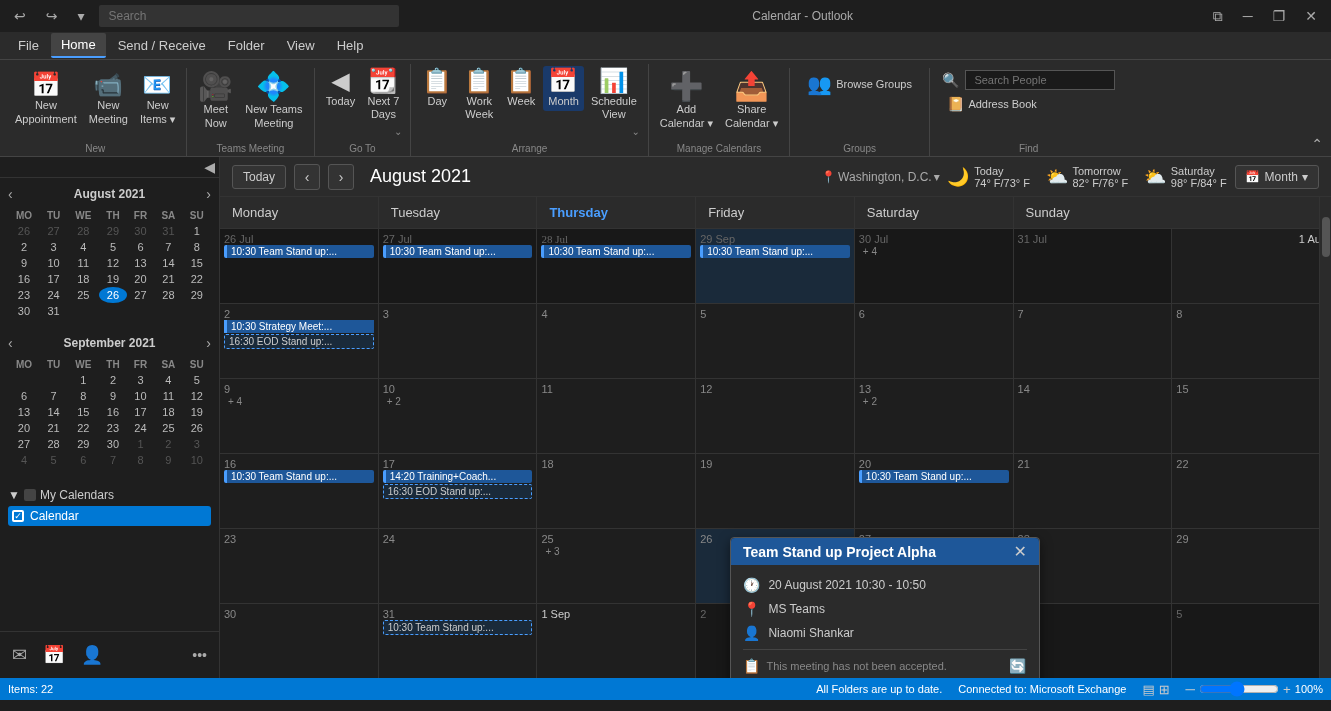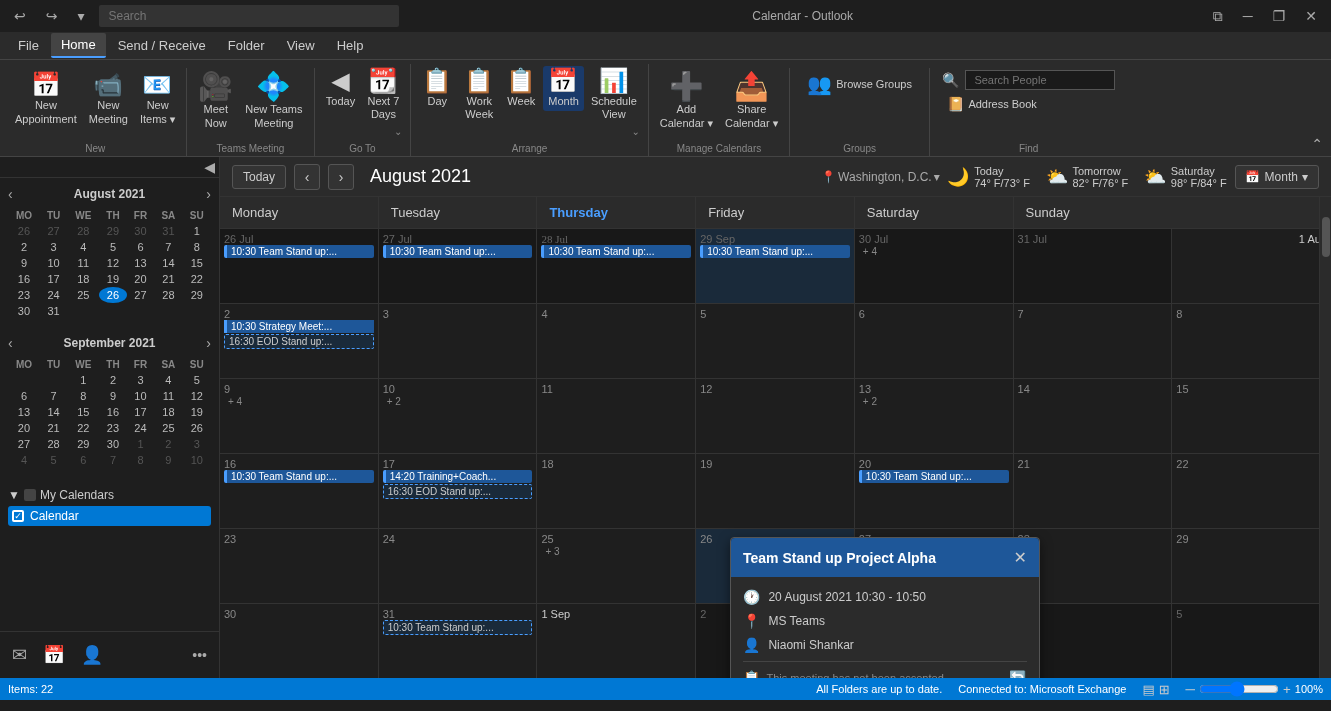--- a/index.html
+++ b/index.html
@@ -596,21 +596,21 @@
             </div>
         </div>
       </div>
     </div>
 
     <div style="position:absolute;right:0;top:40px;bottom:0;width:12px;background:#2b2b2b;border-left:1px solid #333;display:flex;flex-direction:column;align-items:center;">
       <div style="width:8px;height:40px;background:#555;border-radius:4px;margin-top:20px;"></div>
     </div>
 
     <div style="position:absolute;background:#2b2b2b;border:1px solid #555;border-radius:4px;width:310px;z-index:100;box-shadow:0 4px 12px rgba(0,0,0,0.5);top:380px;left:510px;">
-      <div style="background:#1e5799;padding:10px 12px;border-radius:4px 4px 0 0;display:flex;justify-content:space-between;align-items:center;">
+      <div style="background:#1e5799;padding:4px 12px;border-radius:4px 4px 0 0;display:flex;justify-content:space-between;align-items:center;">
         <span style="font-size:14px;font-weight:bold;color:#fff;">Team Stand up Project Alpha</span>
         <button style="background:none;border:none;color:#ccc;cursor:pointer;font-size:16px;">✕</button>
       </div>
       <div style="padding:12px;">
         <div style="display:flex;align-items:center;gap:8px;margin-bottom:8px;font-size:12px;color:#ccc;">
           <span style="font-size:14px;color:#888;">🕐</span>
           <span>20 August 2021 10:30 - 10:50</span>
         </div>
         <div style="display:flex;align-items:center;gap:8px;margin-bottom:8px;font-size:12px;color:#ccc;">
           <span style="font-size:14px;color:#888;">📍</span>

